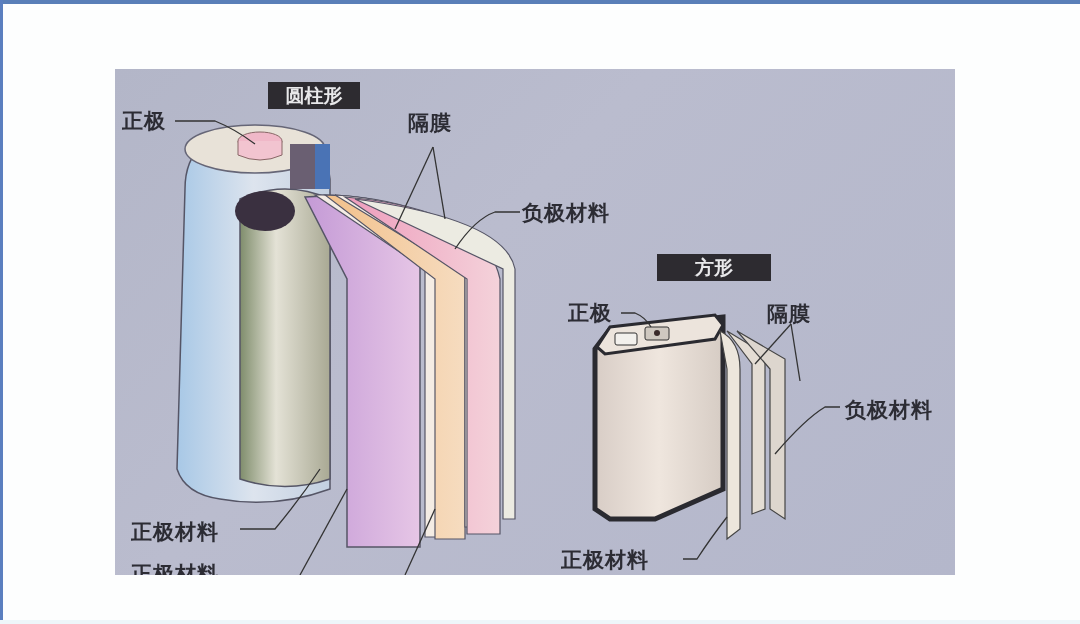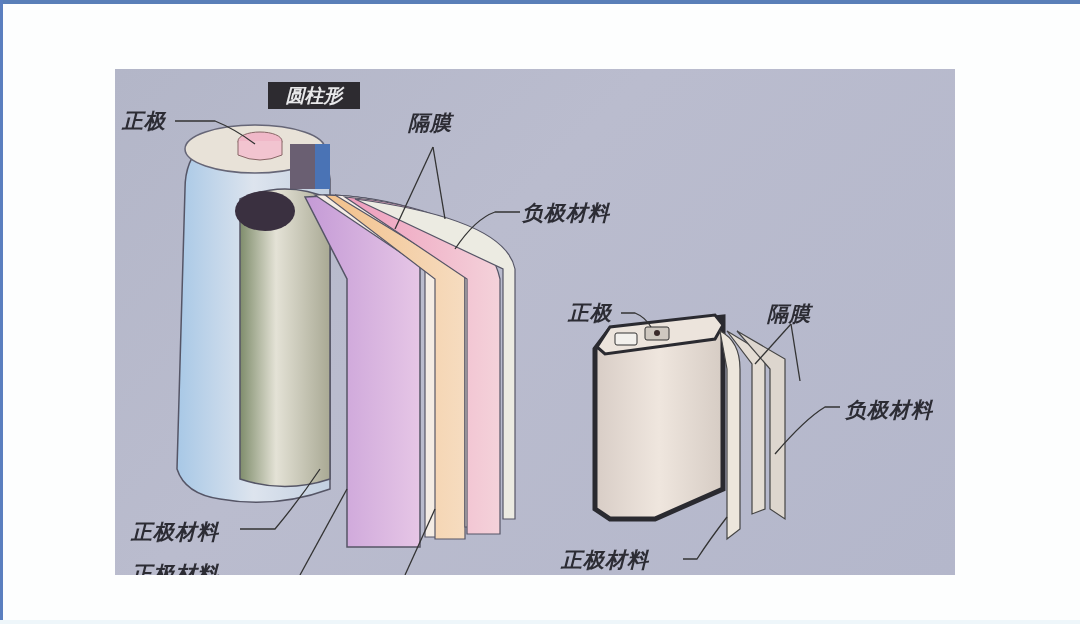--- a/index.html
+++ b/index.html
@@ -1,20 +1,20 @@
 <!DOCTYPE html>
 <html><head>
 <meta charset="utf-8">
 <style>
   html,body{margin:0;padding:0;}
   body{width:1080px;height:624px;background:#fdfefe;position:relative;overflow:hidden;font-family:"DejaVu Sans",sans-serif;}
   .topbar{position:absolute;left:0;top:0;width:1080px;height:4px;background:#5a7fb8;}
   .leftbar{position:absolute;left:0;top:0;width:3px;height:624px;background:#5b7fbf;}
   .bottomline{position:absolute;left:0;top:620px;width:1080px;height:4px;background:#eef6fa;}
-  .photo{position:absolute;left:115px;top:69px;width:840px;height:506px;background:linear-gradient(135deg,#b3b6c8 0%,#babcce 40%,#b4b7cb 100%);overflow:hidden;font-style:italic;}
+  .photo{position:absolute;left:115px;top:69px;width:840px;height:506px;background:linear-gradient(135deg,#b3b6c8 0%,#babcce 40%,#b4b7cb 100%);overflow:hidden;}
   .photo svg{position:absolute;left:0;top:0;}
   .lbl{position:absolute;color:#2c2c34;font-size:21px;font-weight:bold;white-space:nowrap;letter-spacing:1px;}
   .title-box{position:absolute;background:#2d2b30;color:#e8e8ea;font-size:19px;font-weight:bold;text-align:center;line-height:27px;height:27px;}
 </style>
 </head>
 <body>
 
 <div class="topbar"></div>
 <div class="leftbar"></div>
 <div class="bottomline"></div>
@@ -95,17 +95,18 @@
     </g>
   </svg>
 
   <div class="title-box" style="left:153px;top:13px;width:92px;">圆柱形</div>
   <div class="lbl" style="left:7px;top:38px;">正极</div>
   <div class="lbl" style="left:293px;top:40px;">隔膜</div>
   <div class="lbl" style="left:407px;top:130px;">负极材料</div>
   <div class="lbl" style="left:16px;top:449px;">正极材料</div>
   <div class="lbl" style="left:16px;top:491px;">正极材料</div>
 
+  <div class="title-box" style="left:542px;top:185px;width:114px;">方形</div>
   <div class="lbl" style="left:453px;top:230px;">正极</div>
   <div class="lbl" style="left:652px;top:231px;">隔膜</div>
   <div class="lbl" style="left:730px;top:327px;">负极材料</div>
   <div class="lbl" style="left:446px;top:477px;">正极材料</div>
 </div>
 
 </body></html>

